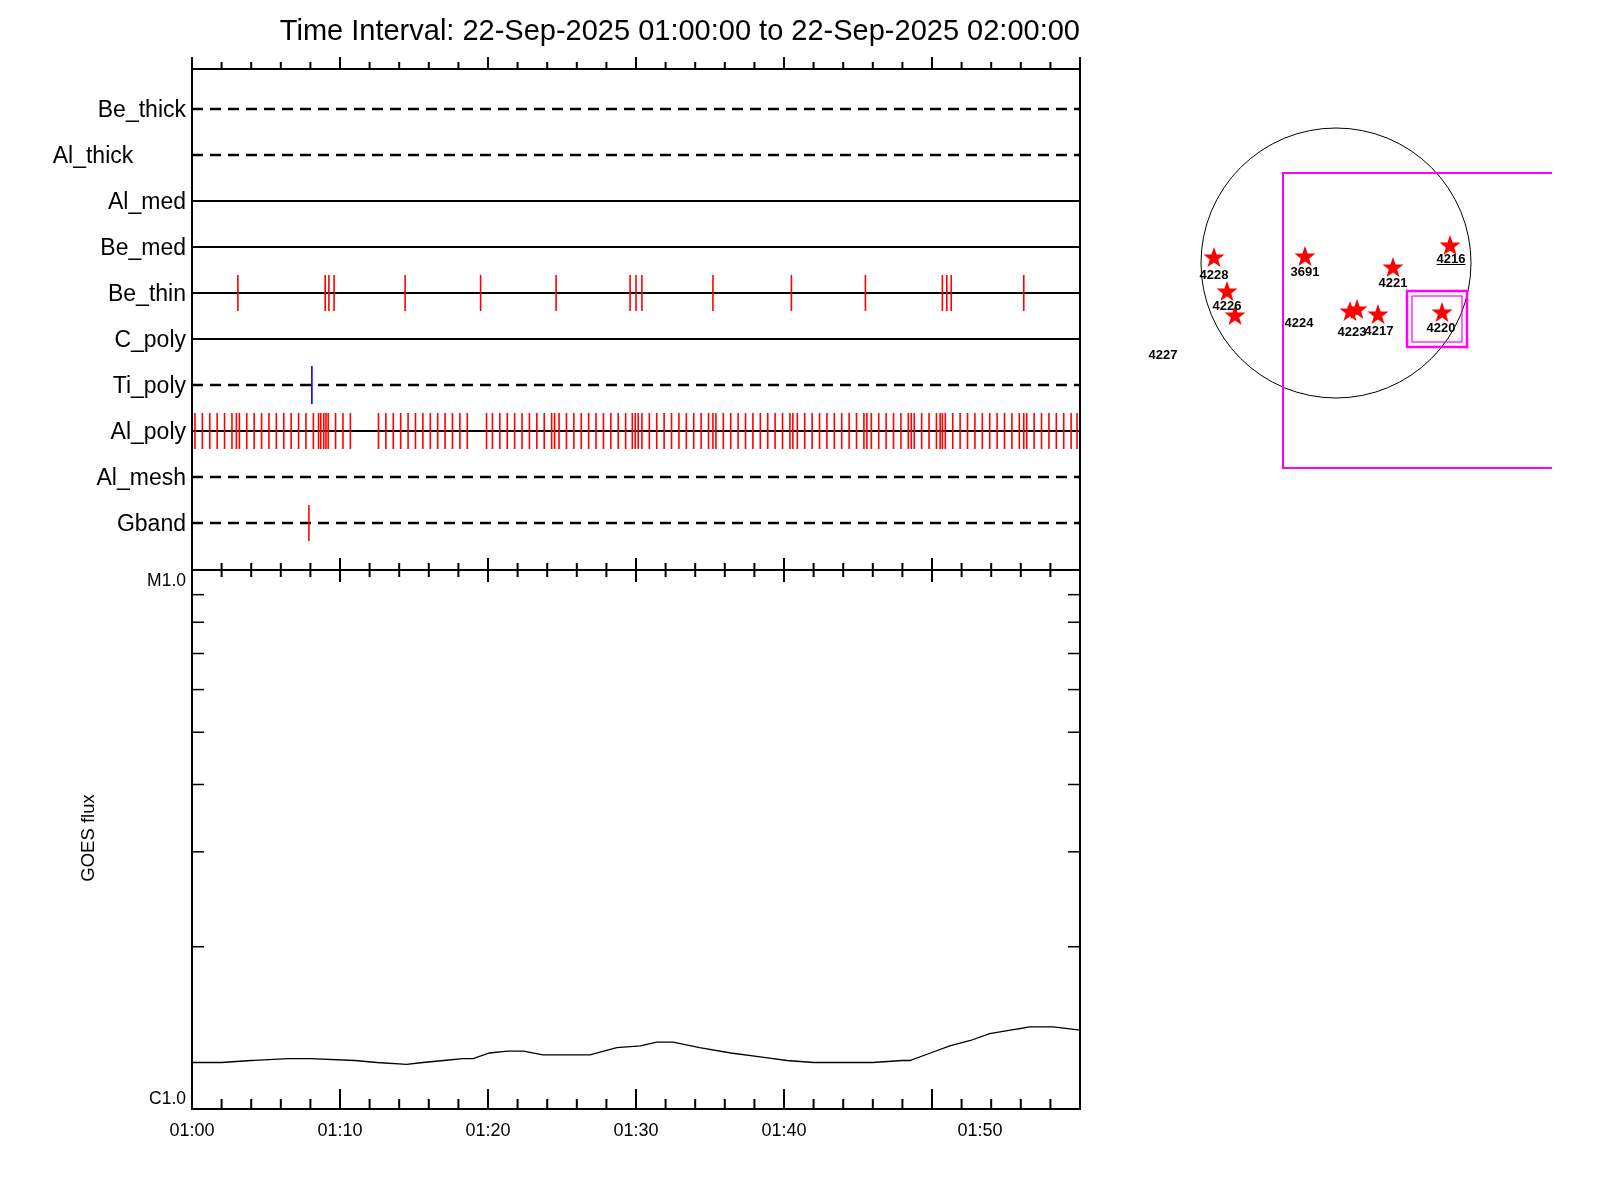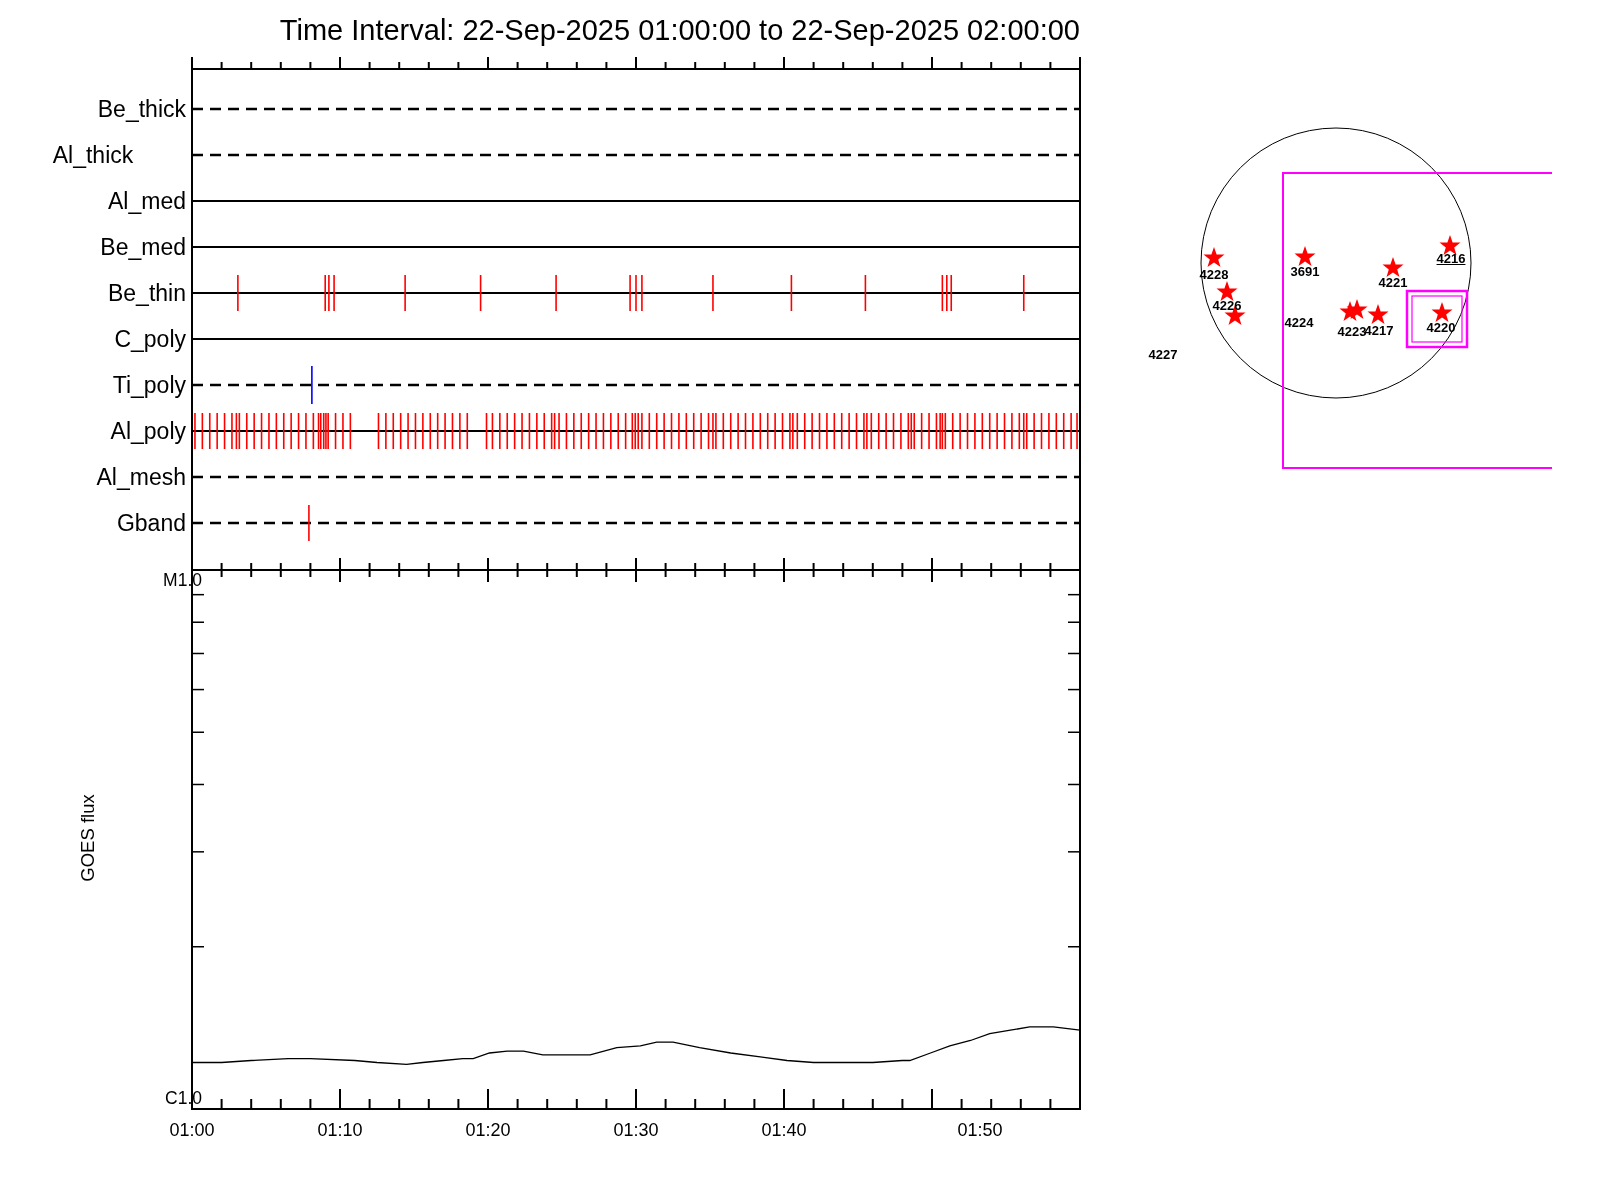--- a/index.html
+++ b/index.html
@@ -2,21 +2,21 @@
 <html><head>
 <meta charset="utf-8">
 <style>
   html,body{margin:0;padding:0;background:#ffffff;}
   #root{position:relative;width:1600px;height:1200px;background:#ffffff;overflow:hidden;
         font-family:"Liberation Sans", sans-serif;color:#000;}
   #plot-canvas{position:absolute;left:0;top:0;}
   .abs{position:absolute;}
   .title{left:192px;top:14px;width:888px;text-align:right;font-size:29px;font-weight:500;letter-spacing:0px;}
   .rowlabel{left:0;width:186px;text-align:right;font-size:23px;height:22px;line-height:22px;}
-  .ylab{left:0;width:186px;text-align:right;font-size:17.5px;height:20px;line-height:20px;padding-left:16px;}
+  .ylab{left:0;width:186px;text-align:right;font-size:17.5px;height:20px;line-height:20px;}
   .xlab{width:90px;margin-left:-45px;text-align:center;font-size:18px;top:1120px;}
   .goeslabel{left:88px;top:838px;transform:translate(-50%,-50%) rotate(-90deg);
              font-size:18.5px;white-space:nowrap;}
   .starlabel{font-size:13px;font-weight:bold;transform:translateX(-50%);white-space:nowrap;}
 </style>
 </head>
 <body>
 
 <div id="root">
   <svg id="plot-canvas" width="1600" height="1200">

